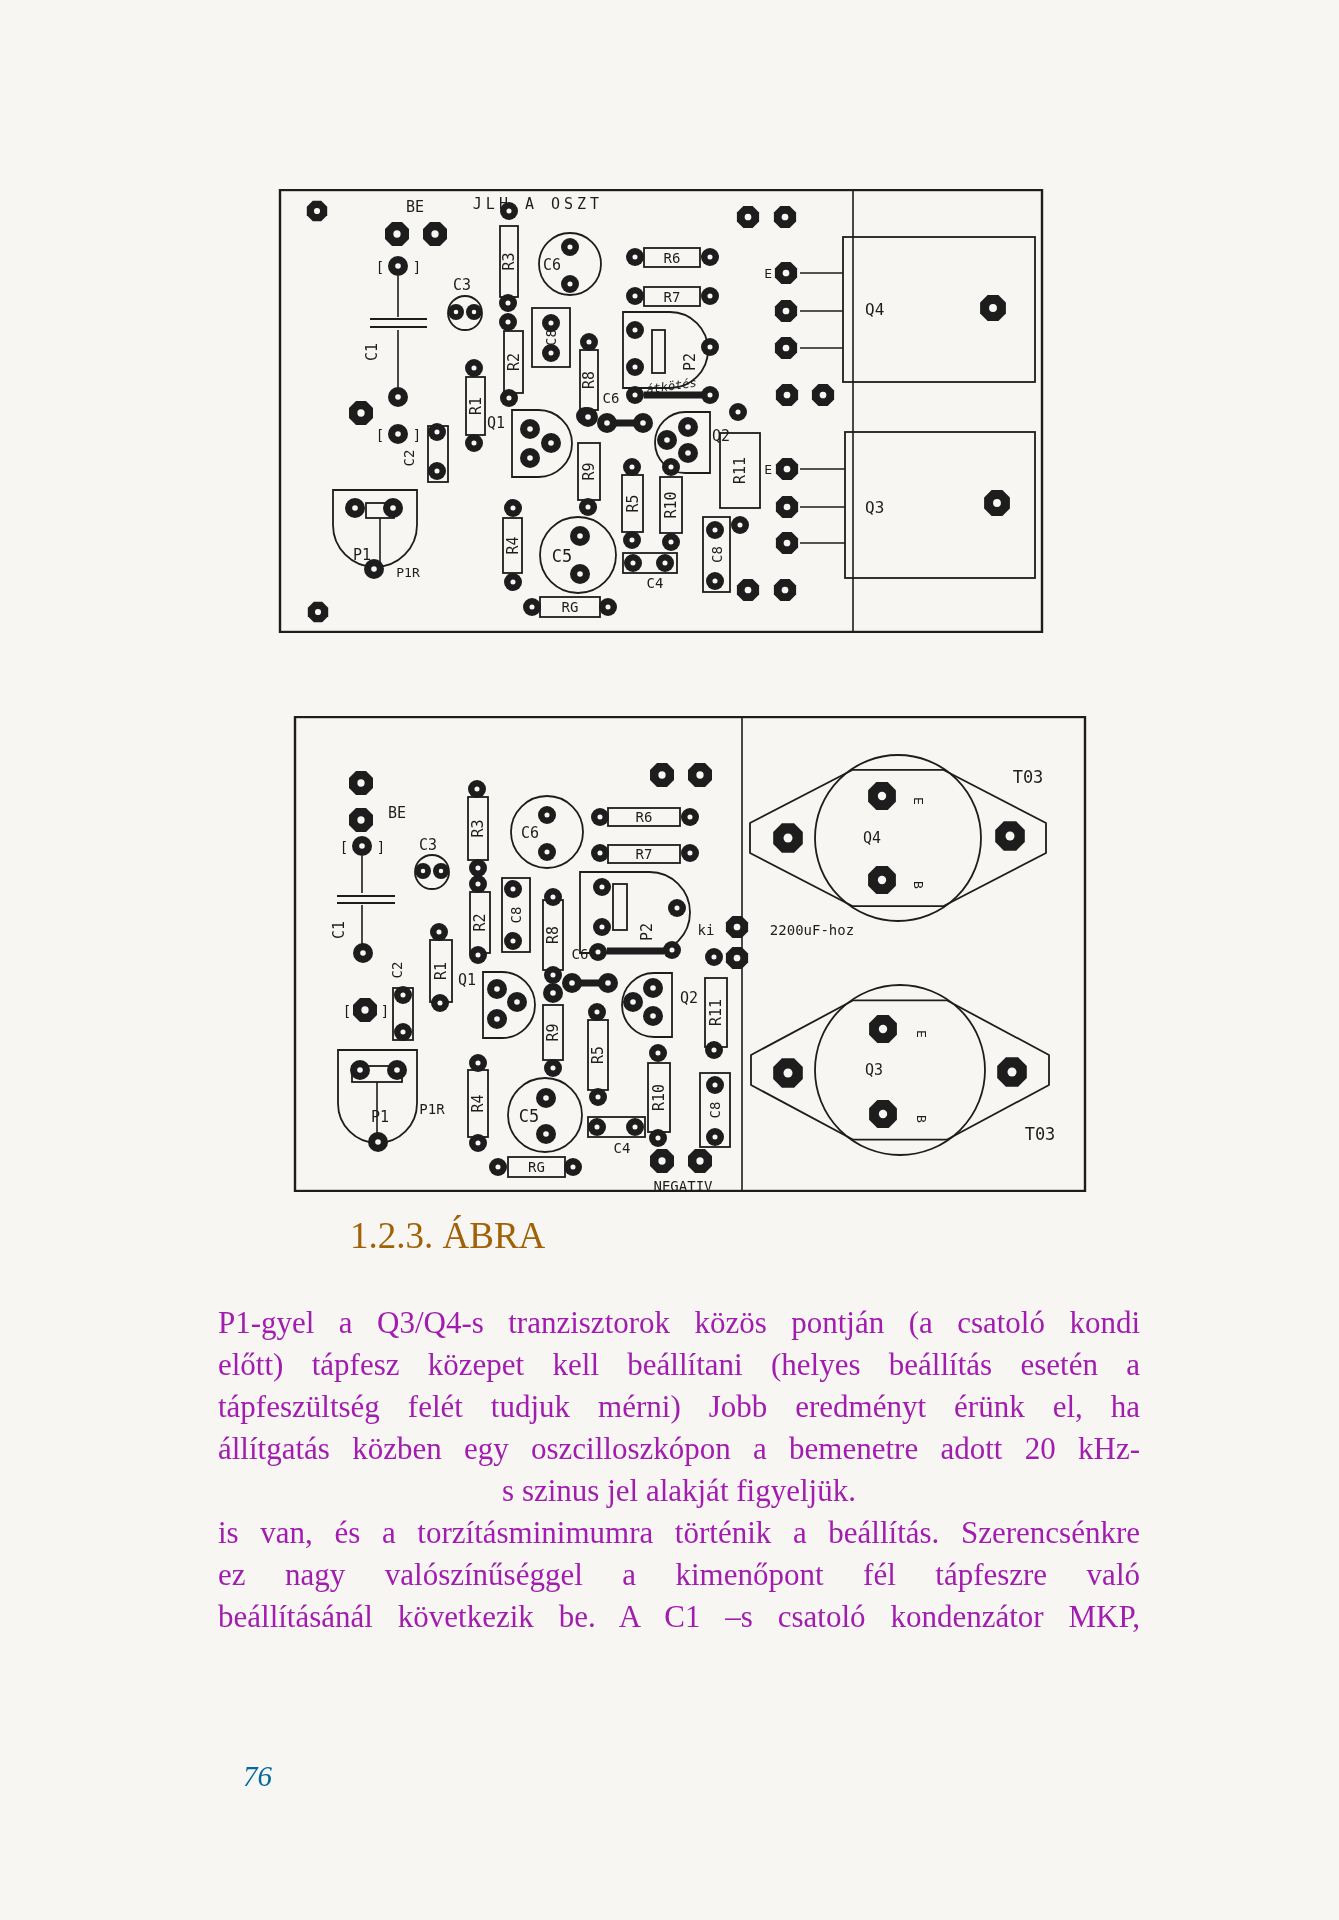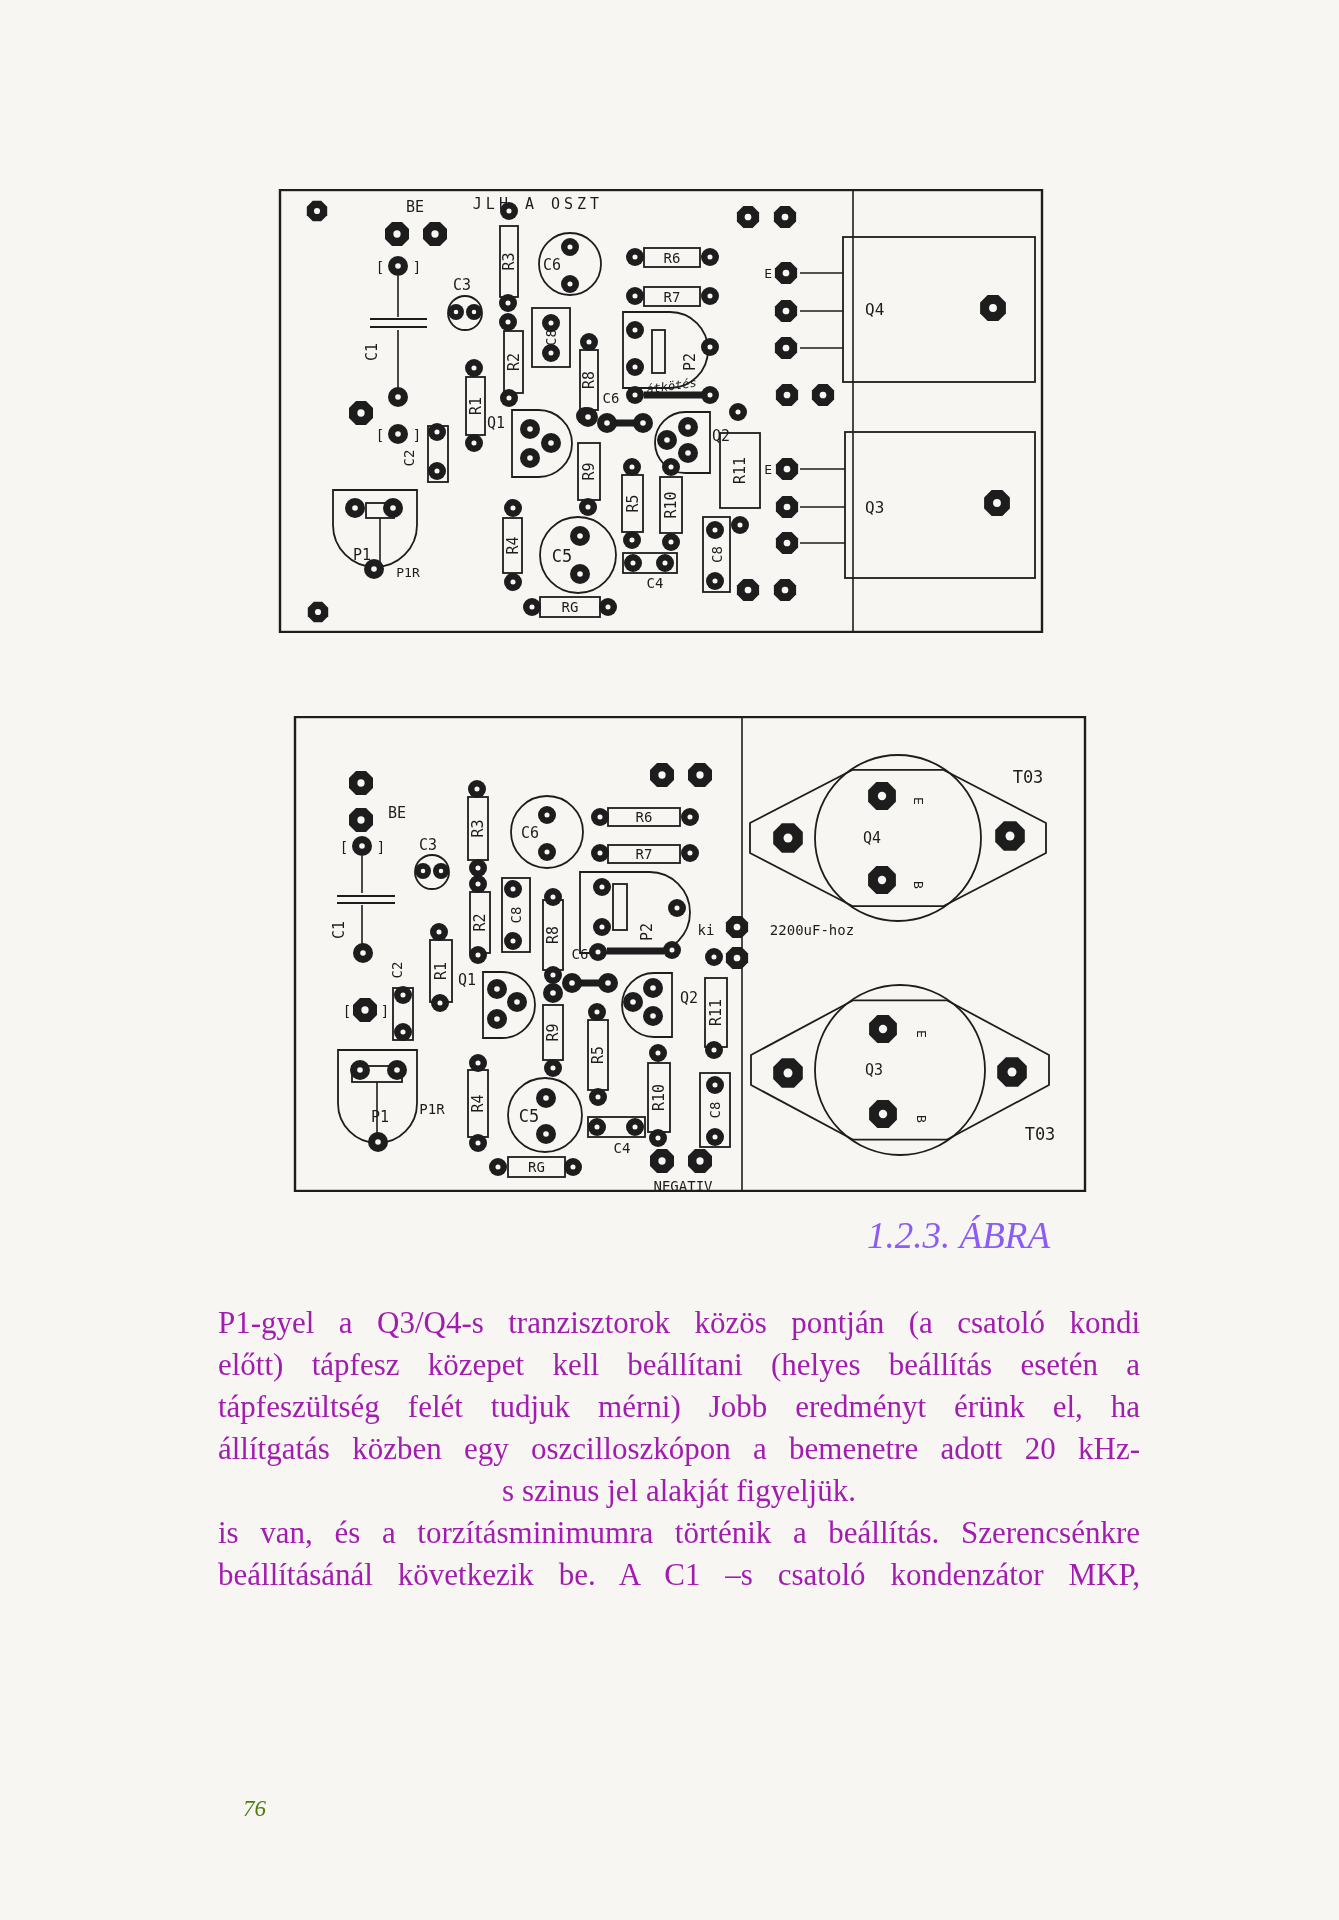--- a/index.html
+++ b/index.html
@@ -6,31 +6,31 @@
   body{
     width:1339px;height:1920px;position:relative;
     background:#f7f6f2;
     font-family:"Liberation Serif",serif;color:#1a1a1a;
     overflow:hidden;
   }
   .fig{position:absolute;}
   svg text{font-family:"DejaVu Sans Mono",monospace;}
   .caption{
     position:absolute;top:1214px;left:350px;width:700px;
-    text-align:right;font-style:italic;font-size:37px;color:#8b5cf6;
+    text-align:left;font-size:37px;color:#a16207;
   }
   .bodytext{
     position:absolute;top:1302px;left:218px;width:922px;
     font-size:31px;line-height:42px;color:#a21caf;
   }
   .bodytext .jl{text-align:justify;text-align-last:justify;white-space:normal;}
   .bodytext .pl{text-align:center;}
   .pagenum{
     position:absolute;top:1760px;left:243px;
-    font-style:italic;font-size:23px;color:#4d7c0f;margin-top:36px;
+    font-style:italic;font-size:29px;color:#0369a1;
   }
 </style>
 </head>
 <body>
 
 <svg id="svg-board1" class="fig" style="left:278px;top:189px" width="766" height="444" viewBox="278 189 766 444">
     <rect x="280" y="190" width="762" height="442" fill="none" stroke="#1d1d1d" stroke-width="2.4"></rect>
     <line x1="853" y1="190" x2="853" y2="632" stroke="#1d1d1d" stroke-width="1.6"></line>
     <line x1="800" y1="273" x2="843" y2="273" stroke="#1d1d1d" stroke-width="1.6"></line>
     <line x1="800" y1="311" x2="843" y2="311" stroke="#1d1d1d" stroke-width="1.6"></line>
@@ -494,16 +494,17 @@
 
 <div class="caption">1.2.3. ÁBRA</div>
 
 <div class="bodytext">
   <div class="jl">P1-gyel a Q3/Q4-s tranzisztorok közös pontján (a csatoló kondi</div>
   <div class="jl">előtt) tápfesz közepet kell beállítani (helyes beállítás esetén a</div>
   <div class="jl">tápfeszültség felét tudjuk mérni) Jobb eredményt érünk el, ha</div>
   <div class="jl">állítgatás közben egy oszcilloszkópon a bemenetre adott 20 kHz-</div>
   <div class="pl">s szinus jel alakját figyeljük.</div>
   <div class="jl">is van, és a torzításminimumra történik a beállítás. Szerencsénkre</div>
+  <div class="jl">ez nagy valószínűséggel a kimenőpont fél tápfeszre való</div>
   <div class="jl">beállításánál következik be. A C1 –s csatoló kondenzátor MKP,</div>
 </div>
 
 <div class="pagenum">76</div>
 
 </body></html>

